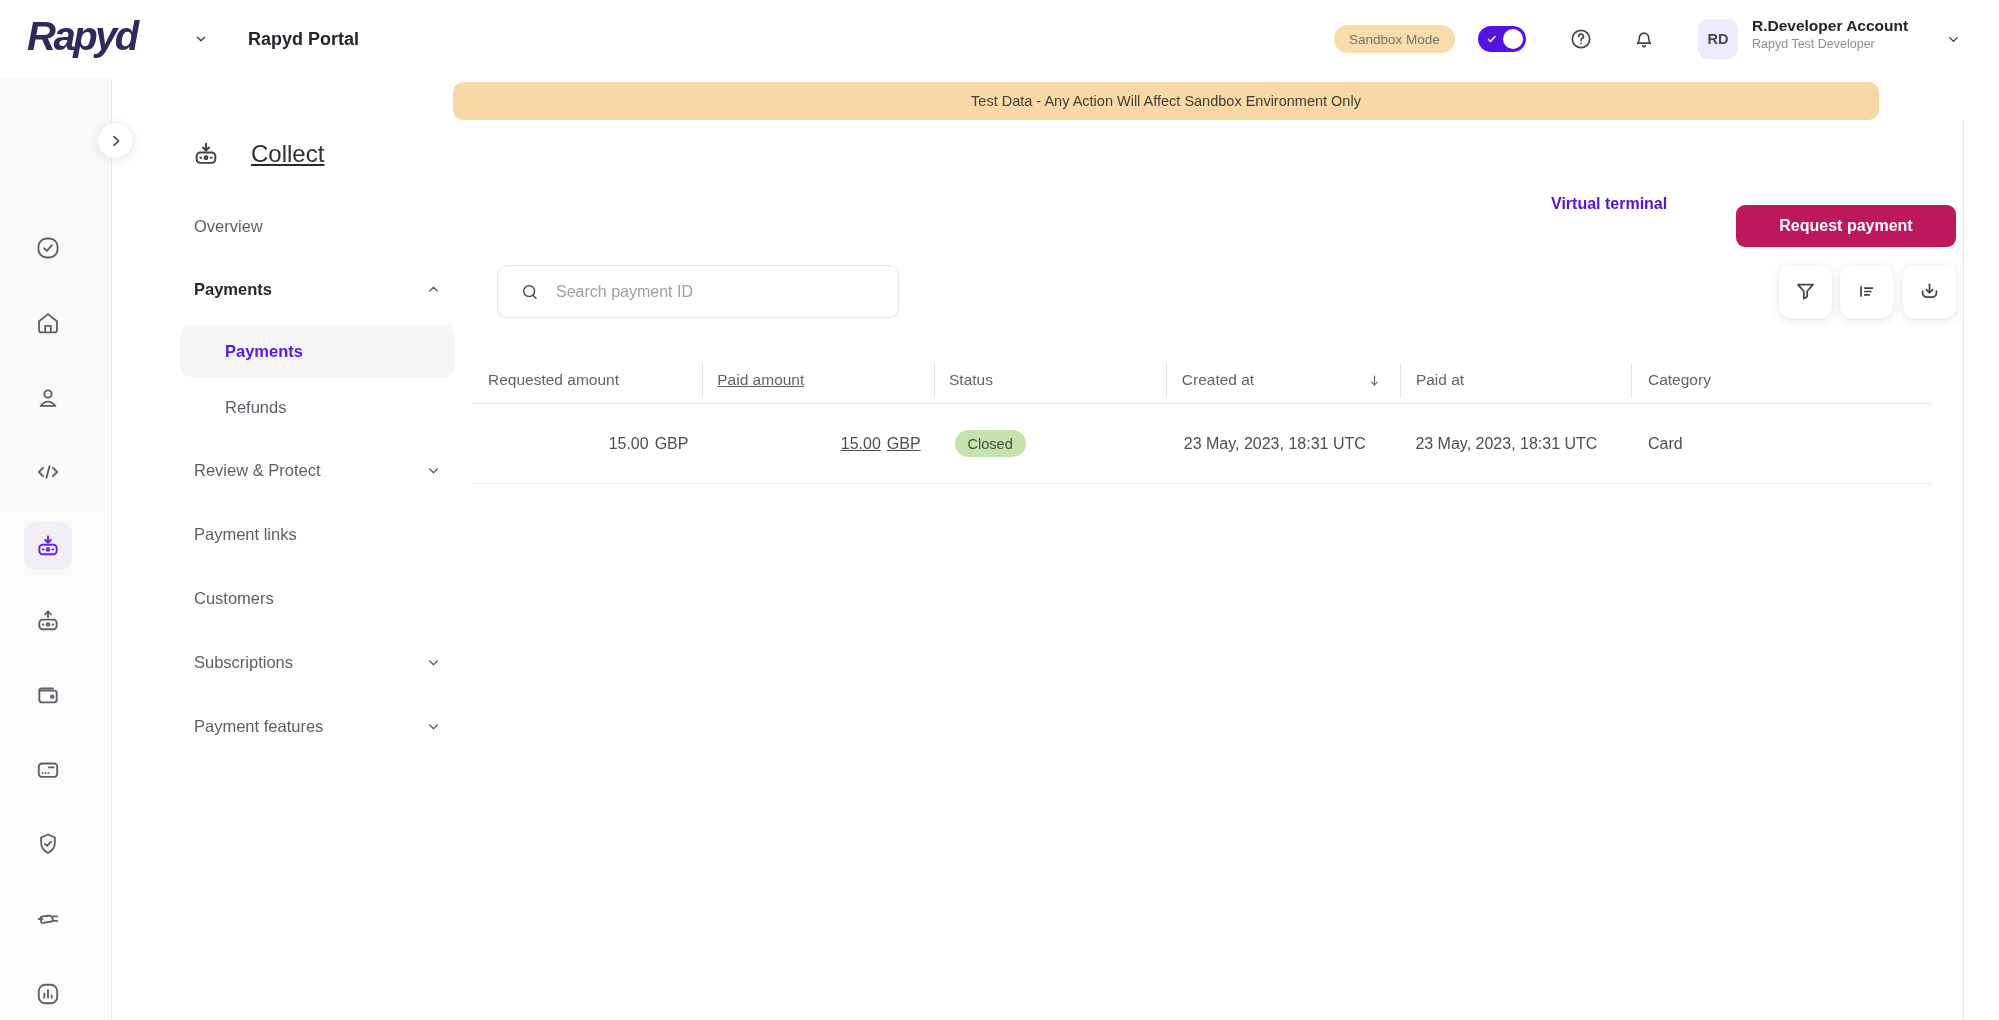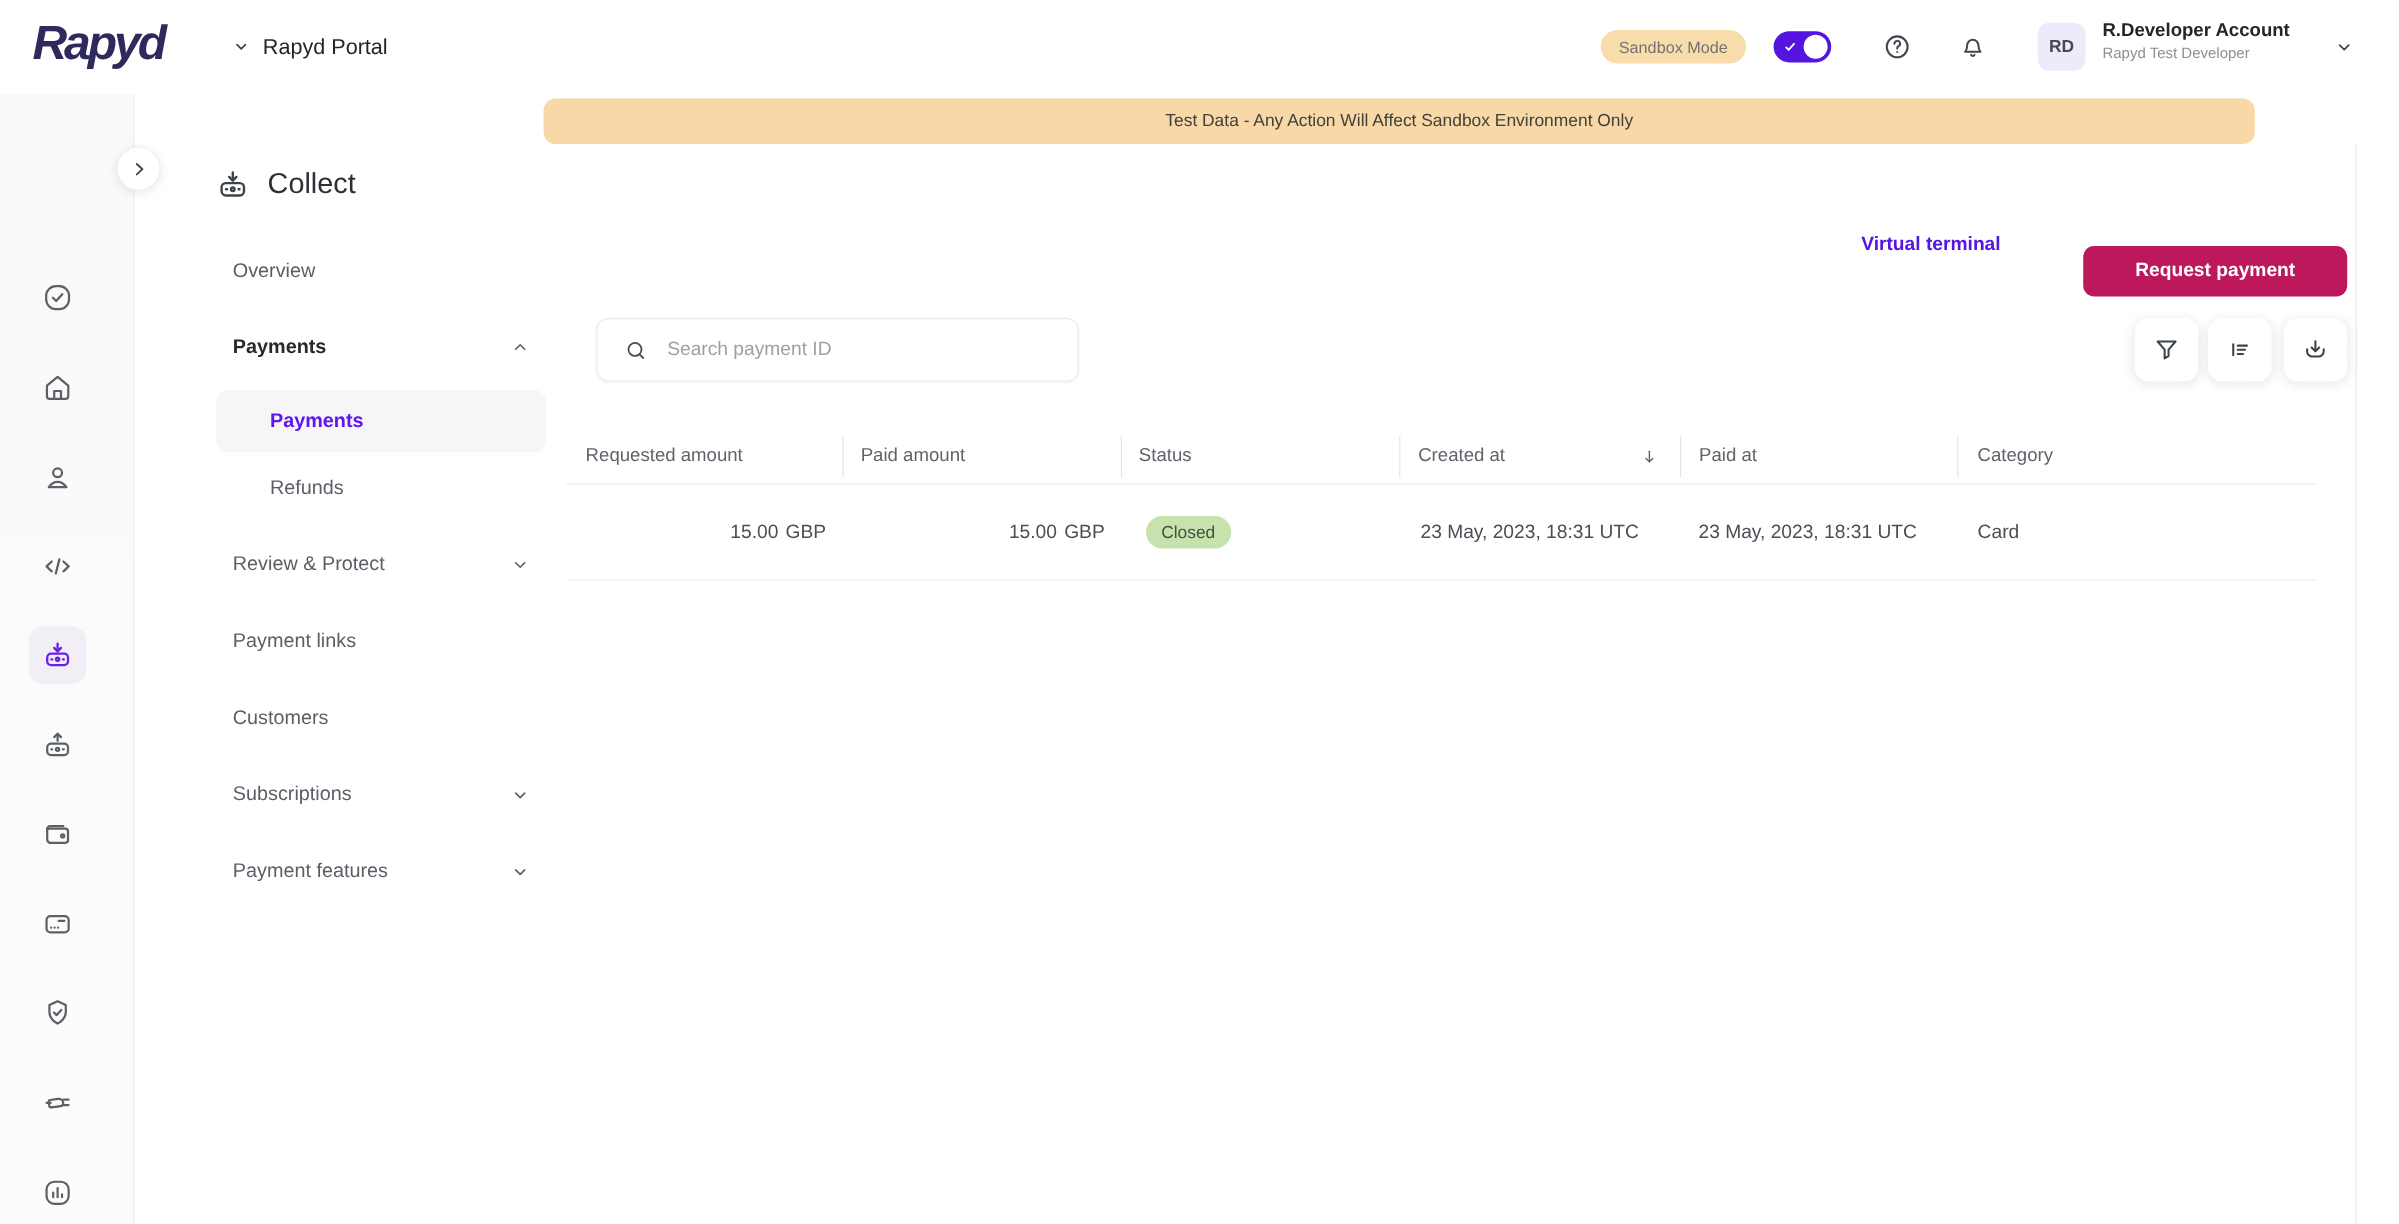--- a/index.html
+++ b/index.html
@@ -6,21 +6,21 @@
   html,body { width:1999px; height:1020px; overflow:hidden; background:#fff;
     font-family:"Liberation Sans","DejaVu Sans",sans-serif; color:#26292e; }
   .stage { position:relative; width:1999px; height:1020px; overflow:hidden; background:#fff; }
   svg { display:block; }
 
   
   .topbar { position:absolute; left:0; top:0; width:1999px; height:78px; background:#fff; z-index:30; }
   .logo { position:absolute; left:27px; top:14px; font-size:40px; font-weight:800; font-style:italic;
     letter-spacing:-2.5px; color:#2f2a5c; }
   .portal { position:absolute; left:194px; top:0; height:78px; display:flex; align-items:center; gap:11px; cursor:pointer; }
-  .portal-label { font-size:18px; font-weight:400; color:#22262b; }
+  .portal-label { font-size:18px; font-weight:700; color:#22262b;margin-left:29px; }
   .sandbox-badge { position:absolute; left:1334px; top:25px; height:28px; padding:0 15px; border-radius:14px;
     background:#f8dcab; color:#737373; font-size:13.5px; display:flex; align-items:center; }
   .toggle { position:absolute; left:1478px; top:26px; width:48px; height:26px; border-radius:13px;
     background:#5614e0; cursor:pointer; }
   .toggle .knob { position:absolute; right:3px; top:3px; width:20px; height:20px; border-radius:50%; background:#fff; }
   .toggle .tick { position:absolute; left:8px; top:7px; }
   .iconbtn-plain { position:absolute; top:27px; width:24px; height:24px; cursor:pointer; }
   .avatar { position:absolute; left:1698px; top:19px; width:40px; height:40px; border-radius:10px;
     background:#edeafb; display:flex; align-items:center; justify-content:center;
     font-size:14.5px; font-weight:700; color:#454a52; }
@@ -34,21 +34,21 @@
     background:linear-gradient(180deg,#f9f9fa,#fcfcfd); border-right:1px solid #ebebee; z-index:20; }
   .rail-item { position:absolute; left:24px; width:48px; height:48px; border-radius:12px;
     display:flex; align-items:center; justify-content:center; cursor:pointer; }
   .rail-item.active { background:#f1eff5; }
   .expand-btn { position:absolute; left:97px; top:122px; width:37px; height:37px; border-radius:50%;
     background:#fff; border:1px solid #efeff2; box-shadow:0 2px 8px rgba(40,40,60,.10);
     display:flex; align-items:center; justify-content:center; cursor:pointer; z-index:25; }
 
   
   .sidebar { position:absolute; left:112px; top:78px; width:343px; height:942px; background:#fff; z-index:10; }
-  .side-title { position:absolute; left:68px; top:62px; display:flex; align-items:center; gap:15px; }
+  .side-title { position:absolute; left:80px; top:62px; display:flex; align-items:center; gap:31px;text-decoration:underline; }
   .side-title-label { font-size:24px; font-weight:500; color:#2d3136; }
   .nav-row { position:absolute; height:48px; display:flex; align-items:center; cursor:pointer; font-size:16.5px; color:#5a5f66; }
   .nav-row .chev { position:absolute; left:310px; }
   .nav-section { font-weight:700; color:#26292e; }
   .nav-selected { left:68px; width:275px; background:#f6f6f8; border-radius:10px;
     padding-left:45px; font-weight:700; color:#5d16ee; height:52px; }
 
   
   .banner { position:absolute; left:453px; top:82px; width:1426px; height:38px; border-radius:10px;
     background:#f7d8a6; display:flex; align-items:center; justify-content:center;
@@ -73,21 +73,21 @@
   .toolbtn { position:absolute; top:265px; width:53px; height:53px; background:#fff; border:none; border-radius:12px;
     box-shadow:0 2px 10px rgba(40,40,60,.12); display:flex; align-items:center; justify-content:center; cursor:pointer; }
 
   
   .table { position:absolute; left:472px; top:357px; width:1459px; overflow:hidden; }
   .thead { display:flex; height:47px; align-items:center; border-bottom:1px solid #e8e9ec; position:relative; }
   .th { position:relative; height:100%; display:flex; align-items:center; font-size:15.5px; color:#5f646b; cursor:pointer; }
   .th + .th::before { content:""; position:absolute; left:0; top:6px; height:35px; width:1px; background:#e4e5e9; }
   .trow { display:flex; height:80px; align-items:center; border-bottom:1px solid #ededf0; font-size:16px; color:#4a4f56; cursor:pointer; }
   .td { height:100%; display:flex; align-items:center; }
-  .c0 { width:273px; } .c1 { width:275px; } .c2 { width:275px; }
+  .c0 { width:273px; } .c1 { width:275px;text-decoration:underline; } .c2 { width:275px; }
   .c3 { width:274px; } .c4 { width:274px; } .c5 { width:300px; flex:none; }
   .th.c0 { padding-left:16px; } .th.c1,.th.c2 { padding-left:15px; }
   .th.c3 { padding-left:16px; padding-right:18px; justify-content:space-between; }
   .th.c4 { padding-left:16px; } .th.c5 { padding-left:17px; }
   .td.amount { justify-content:flex-end; gap:6px; padding-right:14px; }
   .td.c2 { padding-left:20px; } .td.c3,.td.c4 { padding-left:16px; } .td.c5 { padding-left:17px; }
   .badge-closed { height:27px; padding:0 13px; border-radius:14px; background:#c7e3ad; color:#454f3e;
     font-size:14.5px; display:flex; align-items:center; }
 </style>
 </head>

